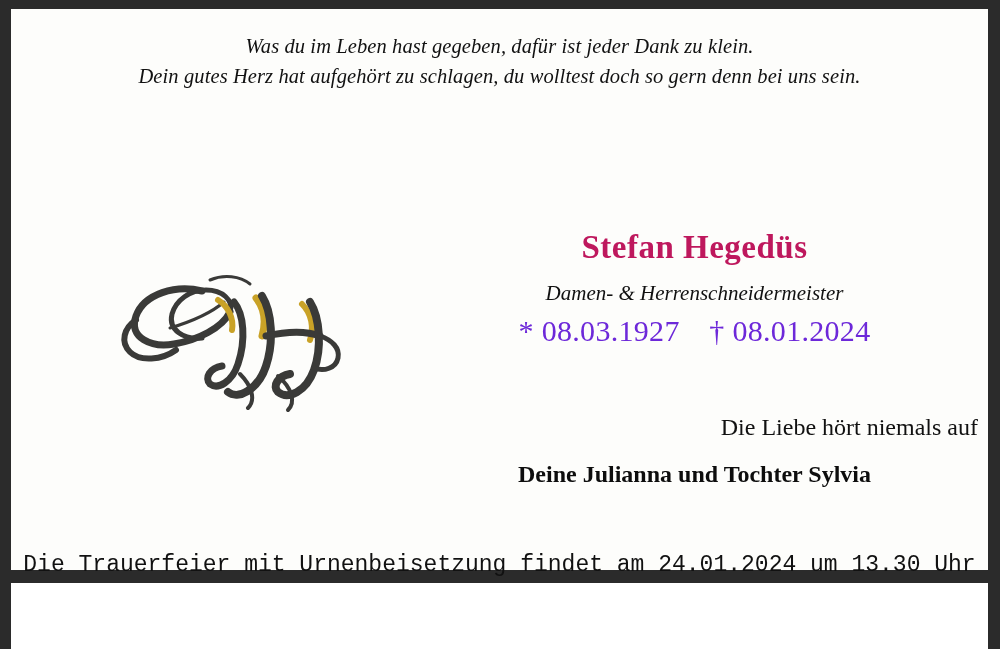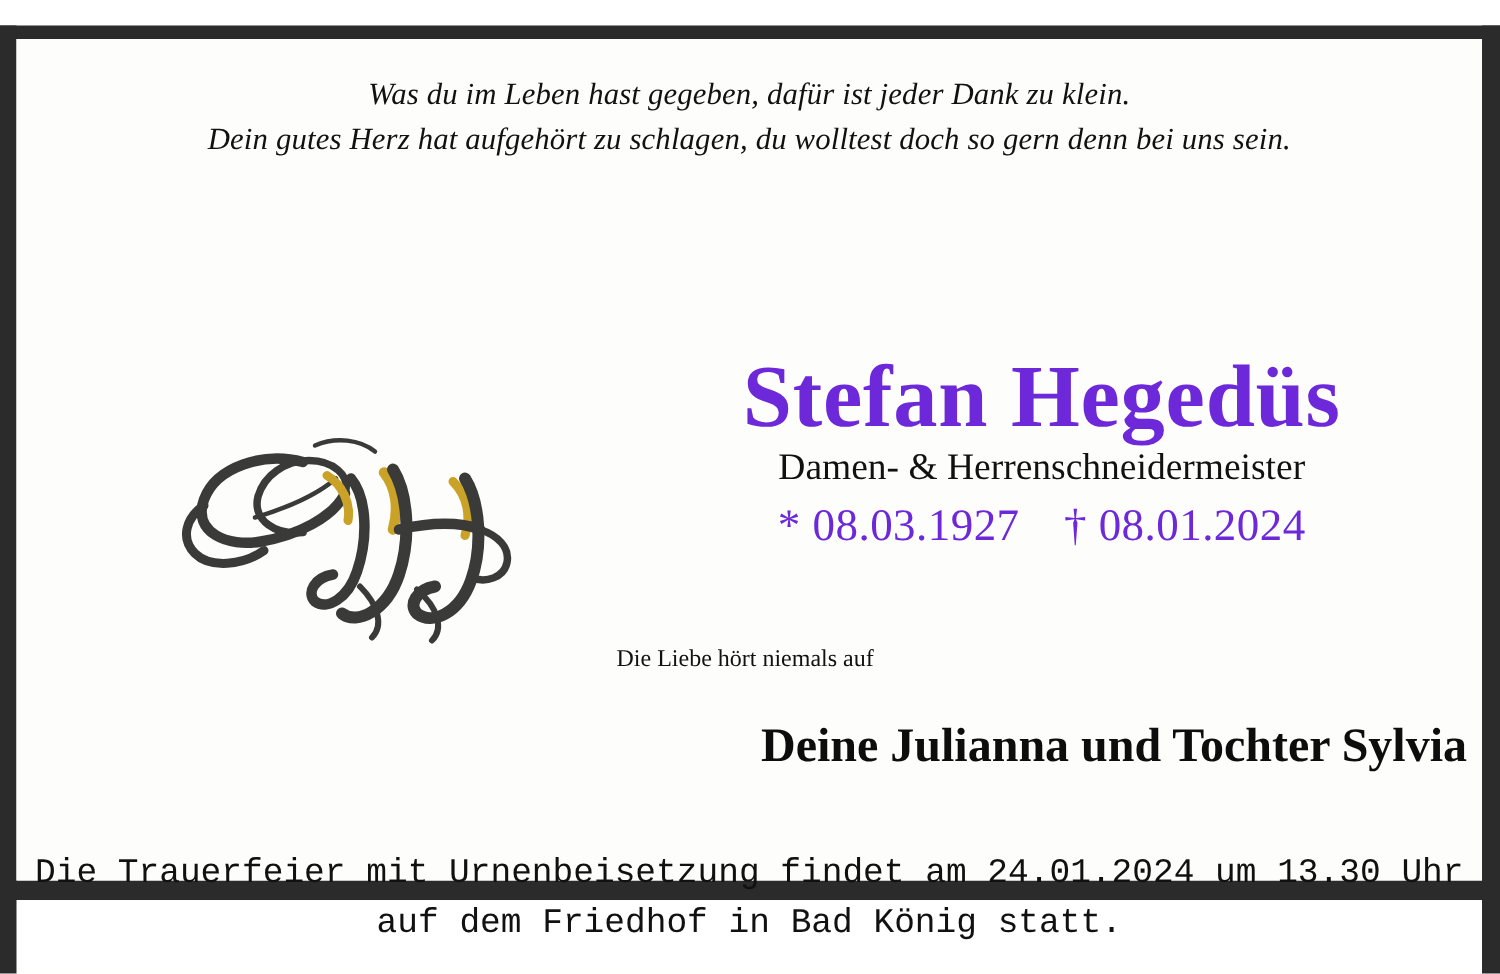--- a/index.html
+++ b/index.html
@@ -12,21 +12,20 @@
     height: 649px;
     overflow: hidden;
     font-family: "Liberation Serif", serif;
   }
   #obituary {
     position: relative;
     width: 1000px;
     height: 583px;
     background: #fdfdfb;
     box-sizing: border-box;
-    margin-top: 17px;
   }
   
   .frame-edge {
     position: absolute;
     background: #2b2b2b;
   }
   .frame-top    { left: 0;  top: 0;   width: 1000px; height: 9px; }
   .frame-bottom { left: 0;  bottom: 0;width: 1000px; height: 13px; }
   .frame-left   { left: 0;  top: 0;   width: 11px;   height: 649px; }
   .frame-right  { right: 0; top: 0;   width: 12px;   height: 649px; }
@@ -66,55 +65,56 @@
 
   
   .name-block {
     position: absolute;
     left: 400px;
     right: 10px;
     top: 210px;
     text-align: center;
   }
   .deceased-name {
-    font-size: 59px;
+    font-size: 33px;
     font-weight: bold;
-    color: #6d28d9;
+    color: #be185d;
     letter-spacing: 0.5px;
     line-height: 56px;
   }
   .profession {
     margin-top: 6px;
-    font-size: 25px;
+    font-size: 21px;
+    font-style: italic;
     color: #111111;
   }
   .dates {
     margin-top: 8px;
     font-size: 30px;
     color: #6d28d9;
     letter-spacing: 0.3px;
   }
   .dates .sep { display: inline-block; width: 14px; }
 
   .motto {
     position: absolute;
     left: 400px;
     right: 10px;
     top: 405px;
-    text-align: left;
-    font-size: 16px;
+    text-align: right;
+    font-size: 24px;
     color: #111111;
   }
   .mourners {
     position: absolute;
     left: 400px;
     right: 10px;
     top: 452px;
-    text-align: right;
-    font-size: 32px;
+    text-align: center;
+    font-size: 24px;
     font-weight: bold;
     color: #0d0d0d;
   }
 
   
   .ceremony {
     position: absolute;
     left: 0;
     right: 0;
     top: 540px;
@@ -177,17 +177,16 @@
         <span>†</span>
         <span>08.01.2024</span>
       </div>
     </div>
 
     <div class="motto">Die Liebe hört niemals auf</div>
     <div class="mourners">Deine Julianna und Tochter Sylvia</div>
 
     <div class="ceremony">
       <div>Die Trauerfeier mit Urnenbeisetzung findet am 24.01.2024 um 13.30 Uhr</div>
-      <div>auf dem Friedhof in Bad König statt.</div>
     </div>
 
   </div>
 </div>
 
 </body></html>

